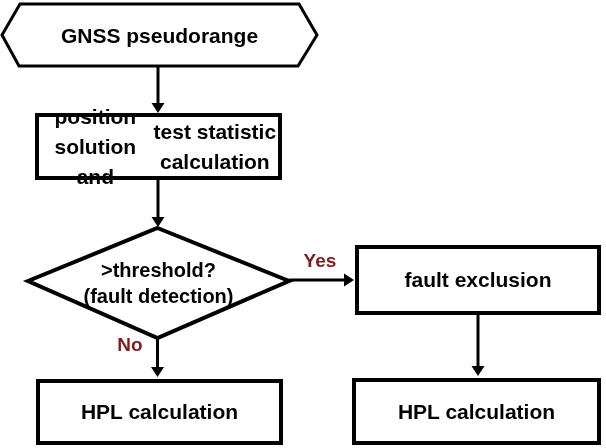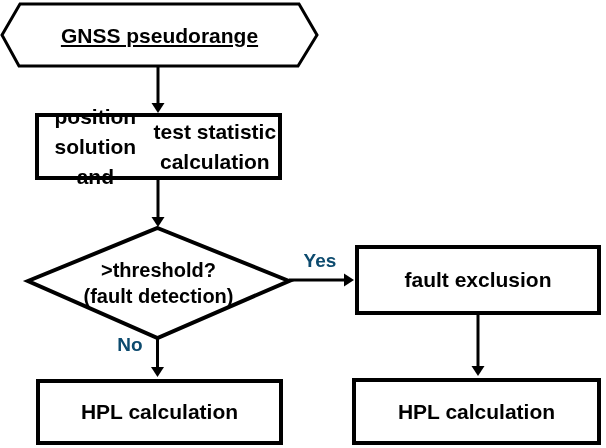--- a/index.html
+++ b/index.html
@@ -62,21 +62,21 @@
   .hex-label {
     font-size: 21px;
     line-height: 29px;
   }
   .diamond-label {
     font-size: 20px;
     line-height: 26px;
   }
   .edge-label {
     position: absolute;
-    color: #0c4a6e;
+    color: #7f1d1d;
     font-weight: 700;
     font-size: 19px;
     text-align: center;
   }
 </style>
 </head>
 <body>
 
 <div class="canvas">
 
@@ -105,21 +105,21 @@
       <line class="edge" x1="157.5" y1="338" x2="157.5" y2="368"></line>
       <polygon class="head" points="151,367 164,367 157.5,377"></polygon>
     </g>
 
     <g>
       <line class="edge" x1="478" y1="315" x2="478" y2="367"></line>
       <polygon class="head" points="471.5,366 484.5,366 478,376"></polygon>
     </g>
   </svg>
 
-  <div class="overlay hex-label" style="left:2px; top:4px; width:315px; height:62px;text-decoration:underline;">
+  <div class="overlay hex-label" style="left:2px; top:4px; width:315px; height:62px;">
     <div>GNSS pseudorange</div>
   </div>
 
   <div class="box" style="left:35px; top:113px; width:247px; height:67px;">
     <div>position solution and</div>
     <div>test statistic calculation</div>
   </div>
 
   <div class="overlay diamond-label" style="left:28px; top:228px; width:261px; height:110px;">
     <div>&gt;threshold?</div>

